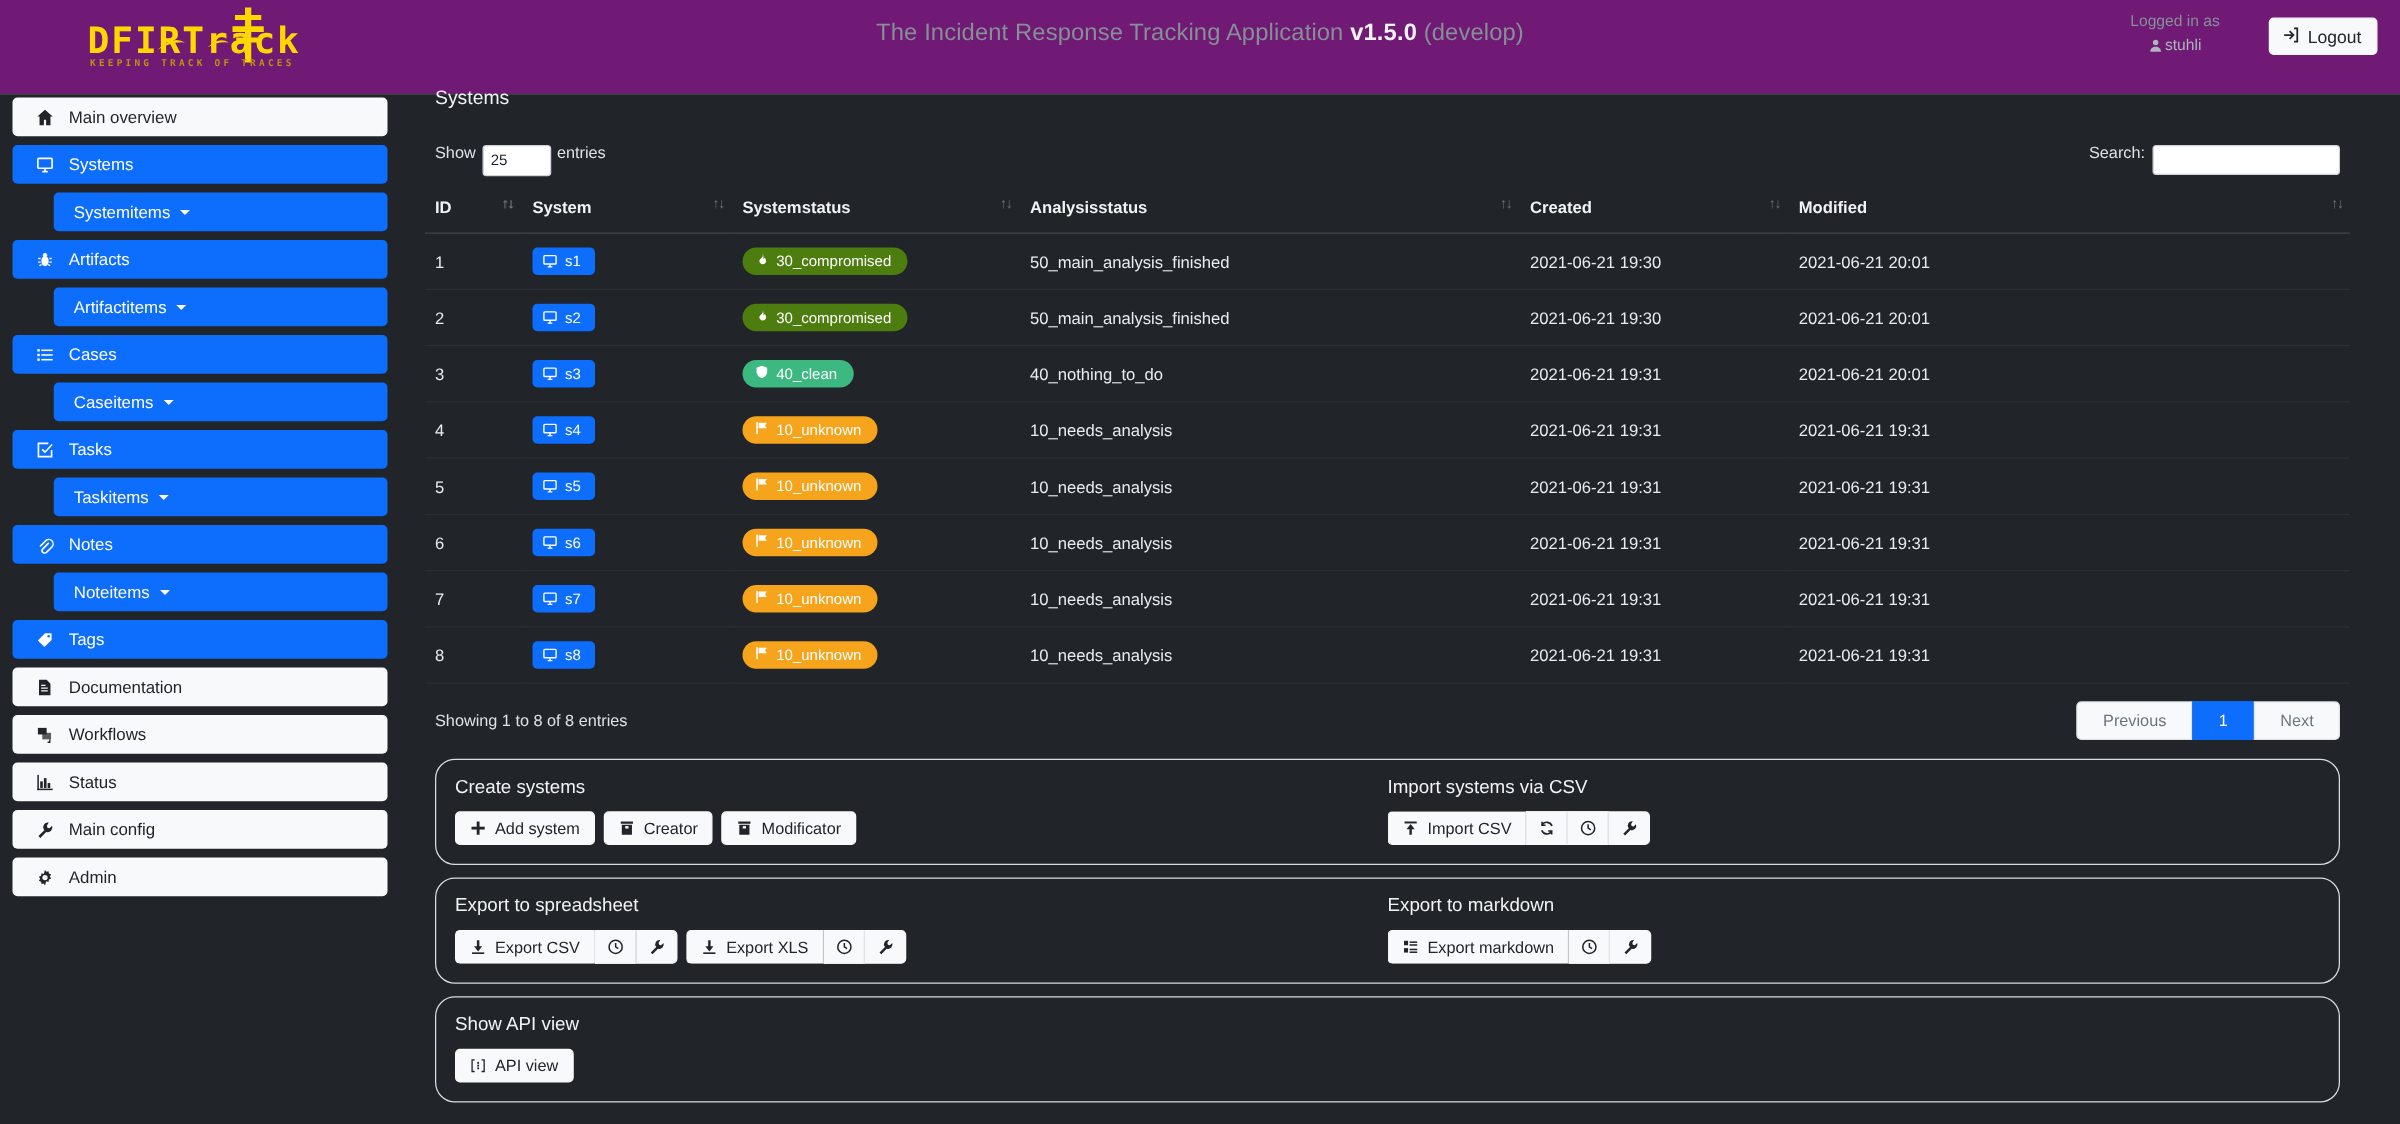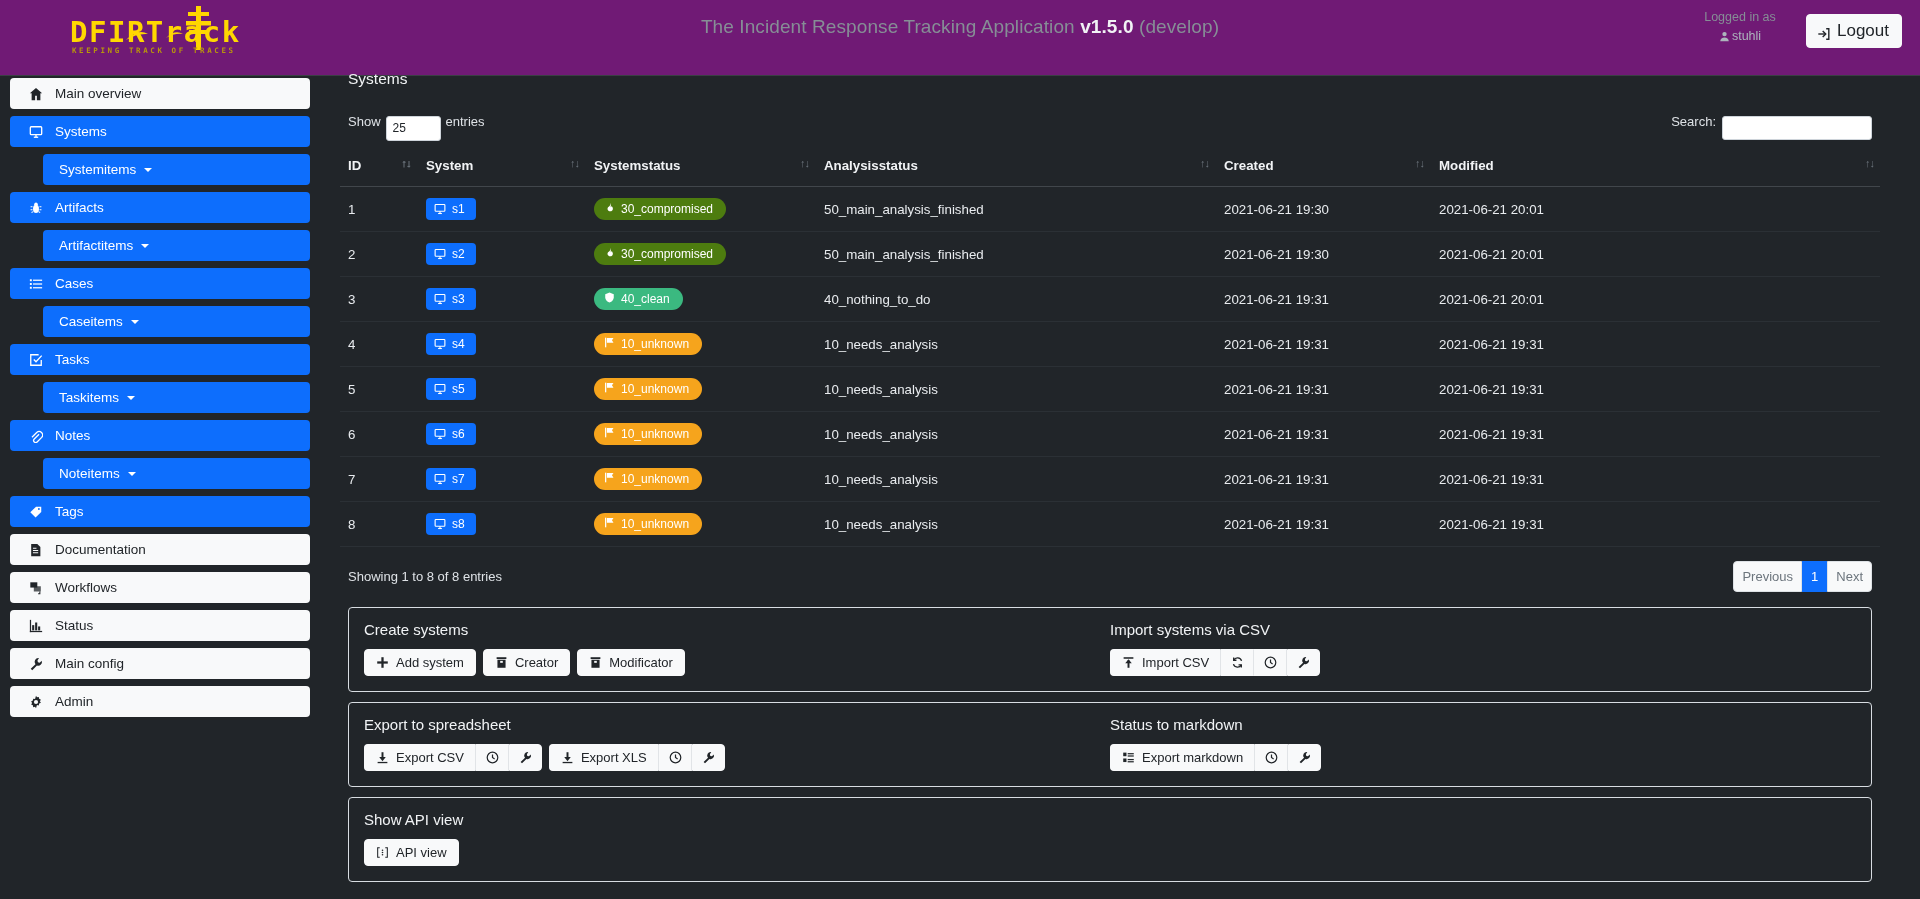--- a/index.html
+++ b/index.html
@@ -52,23 +52,23 @@
   .user-name { font-size: 12.5px; color: #adb5bd; display:block; }
   .user-name svg { vertical-align: -2px; margin-right: 2px; }
 
   .logout-btn {
     position: absolute;
     right: 18px; top: 14px;
     background: #f8f9fa;
     color: #212529;
     border: 1px solid #f8f9fa;
     border-radius: 4px;
-    font-size: 17px;
+    font-size: 14px;
     padding: 6px 12px 6px 10px;
-    display: flex; align-items: flex-end; gap: 6px;
+    display: flex; align-items: flex-start; gap: 6px;
     cursor: pointer;
     font-family: "Liberation Sans", sans-serif;
   }
 
   
   .sidebar {
     position: absolute;
     left: 10px; top: 78px;
     width: 300px;
   }
@@ -193,32 +193,32 @@
   .badge.red   { background: #4d7c0f; }
   .badge.green { background: #3bb980; }
   .badge.orange{ background: #f6a41c; }
 
   .table-footer { position: relative; height: 46px; margin: 14px 8px 0 8px; }
   .showing { font-size: 13px; color: #dee2e6; position:absolute; left:0; top: 8px;}
   .pager { position: absolute; right: 0; top: 0; display: flex; }
   .pager > div {
     background: #f8f9fa; color: #6c757d;
     font-size: 13px;
-    padding: 7px 8px;
+    padding: 7px 20px;
     border: 1px solid #dee2e6;
     cursor: pointer;
   }
   .pager > div:first-child { border-radius: 4px 0 0 4px; }
   .pager > div:last-child  { border-radius: 0 4px 4px 0; }
   .pager > div.active { background: #0d6efd; color: #fff; border-color:#0d6efd; }
 
   
   .card {
     border: 1px solid #d8dde2;
-    border-radius: 4px;
+    border-radius: 16px;
     margin: 0 8px 10px 8px;
     padding: 13px 15px 15px 15px;
     position: relative;
     display: flex;
   }
   .card-half { width: 50%; position: relative; }
   .card-title { font-size: 15px; color: #f1f3f5; margin-bottom: 11px; }
   .btn-row { display: flex; gap: 7px; }
   .btn {
     background: #f8f9fa; color: #212529;
@@ -745,21 +745,21 @@
           </button>
           <button class="btn icon-only">
             <svg width="13" height="13" viewBox="0 0 16 16" fill="#212529">
                 <path d="M11.4 1.2a4.3 4.3 0 0 0-4 7l-5.4 5.3 1.7 1.7 5.4-5.4a4.3 4.3 0 0 0 5.4-5.6l-2.3 2.3-2-.5-.5-2z"></path>
               </svg>
           </button>
         </div>
       </div>
     </div>
     <div class="card-half">
-      <div class="card-title">Status to markdown</div>
+      <div class="card-title">Export to markdown</div>
       <div class="btn-row">
         <div class="btn-group">
           <button class="btn">
             <svg width="13" height="13" viewBox="0 0 16 16" fill="#212529">
                 <rect x="1.5" y="2" width="4" height="4.4"></rect>
                 <rect x="1.5" y="9.2" width="4" height="4.4"></rect>
                 <rect x="7" y="2.6" width="7.5" height="1.5"></rect>
                 <rect x="7" y="5.4" width="7.5" height="1.5"></rect>
                 <rect x="7" y="9.8" width="7.5" height="1.5"></rect>
                 <rect x="7" y="12.5" width="7.5" height="1.5"></rect>

